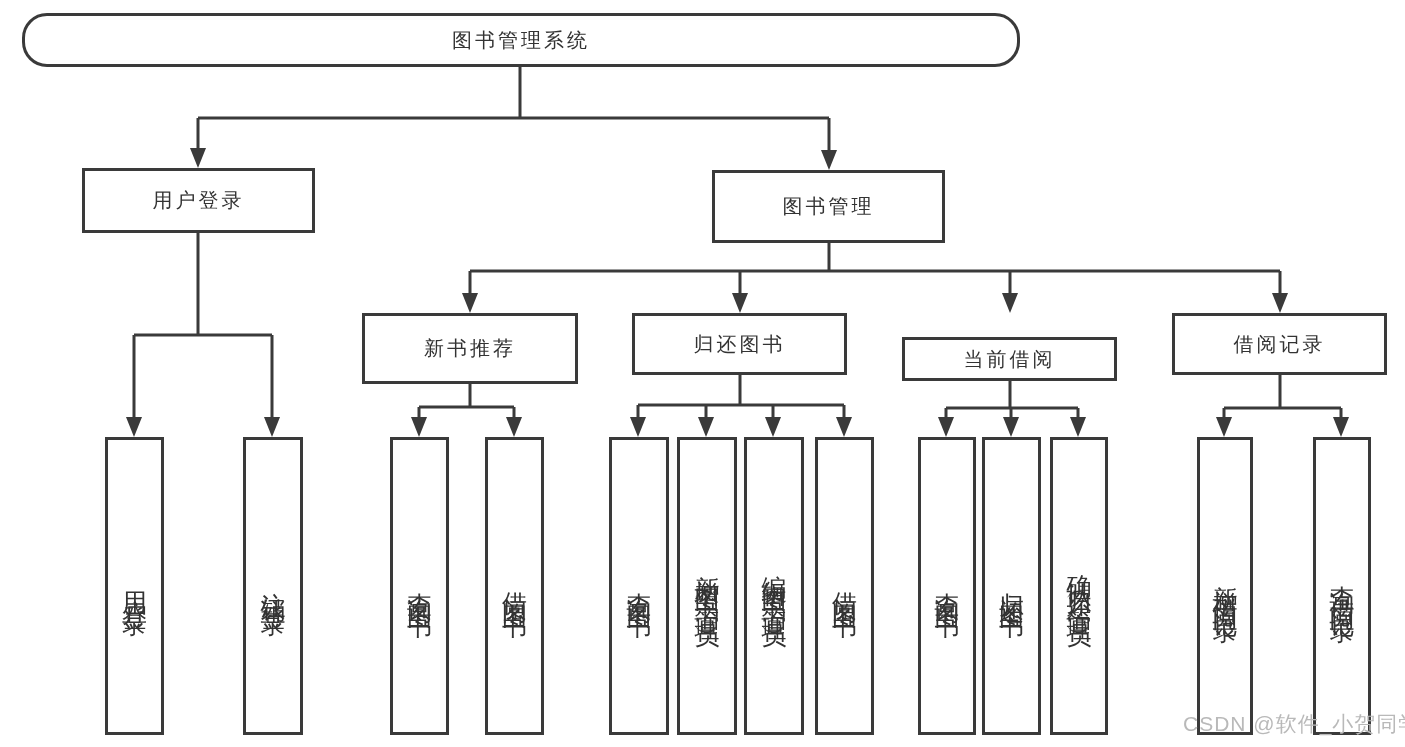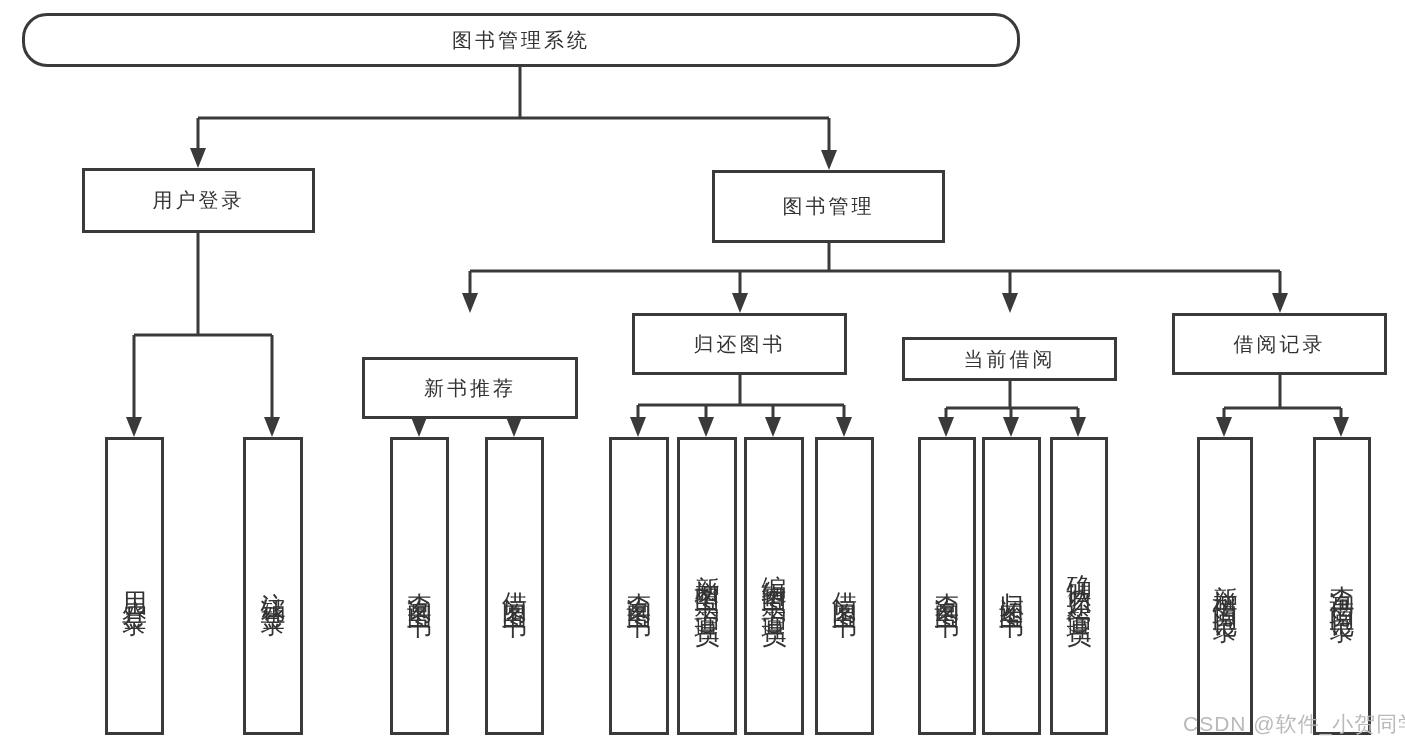--- a/index.html
+++ b/index.html
@@ -103,21 +103,21 @@
     <span>图书管理系统</span>
   </div>
 
   <div class="node hbox" style="left:82px; top:168px; width:233px; height:65px;">
     <span>用户登录</span>
   </div>
   <div class="node hbox" style="left:712px; top:170px; width:233px; height:73px;">
     <span>图书管理</span>
   </div>
 
-  <div class="node hbox" style="left:362px; top:313px; width:216px; height:62px;margin-top:44px;">
+  <div class="node hbox" style="left:362px; top:313px; width:216px; height:71px;">
     <span>新书推荐</span>
   </div>
   <div class="node hbox" style="left:632px; top:313px; width:215px; height:62px;">
     <span>归还图书</span>
   </div>
   <div class="node hbox" style="left:902px; top:313px; width:215px; height:44px;margin-top:24px;">
     <span>当前借阅</span>
   </div>
   <div class="node hbox" style="left:1172px; top:313px; width:215px; height:62px;">
     <span>借阅记录</span>

